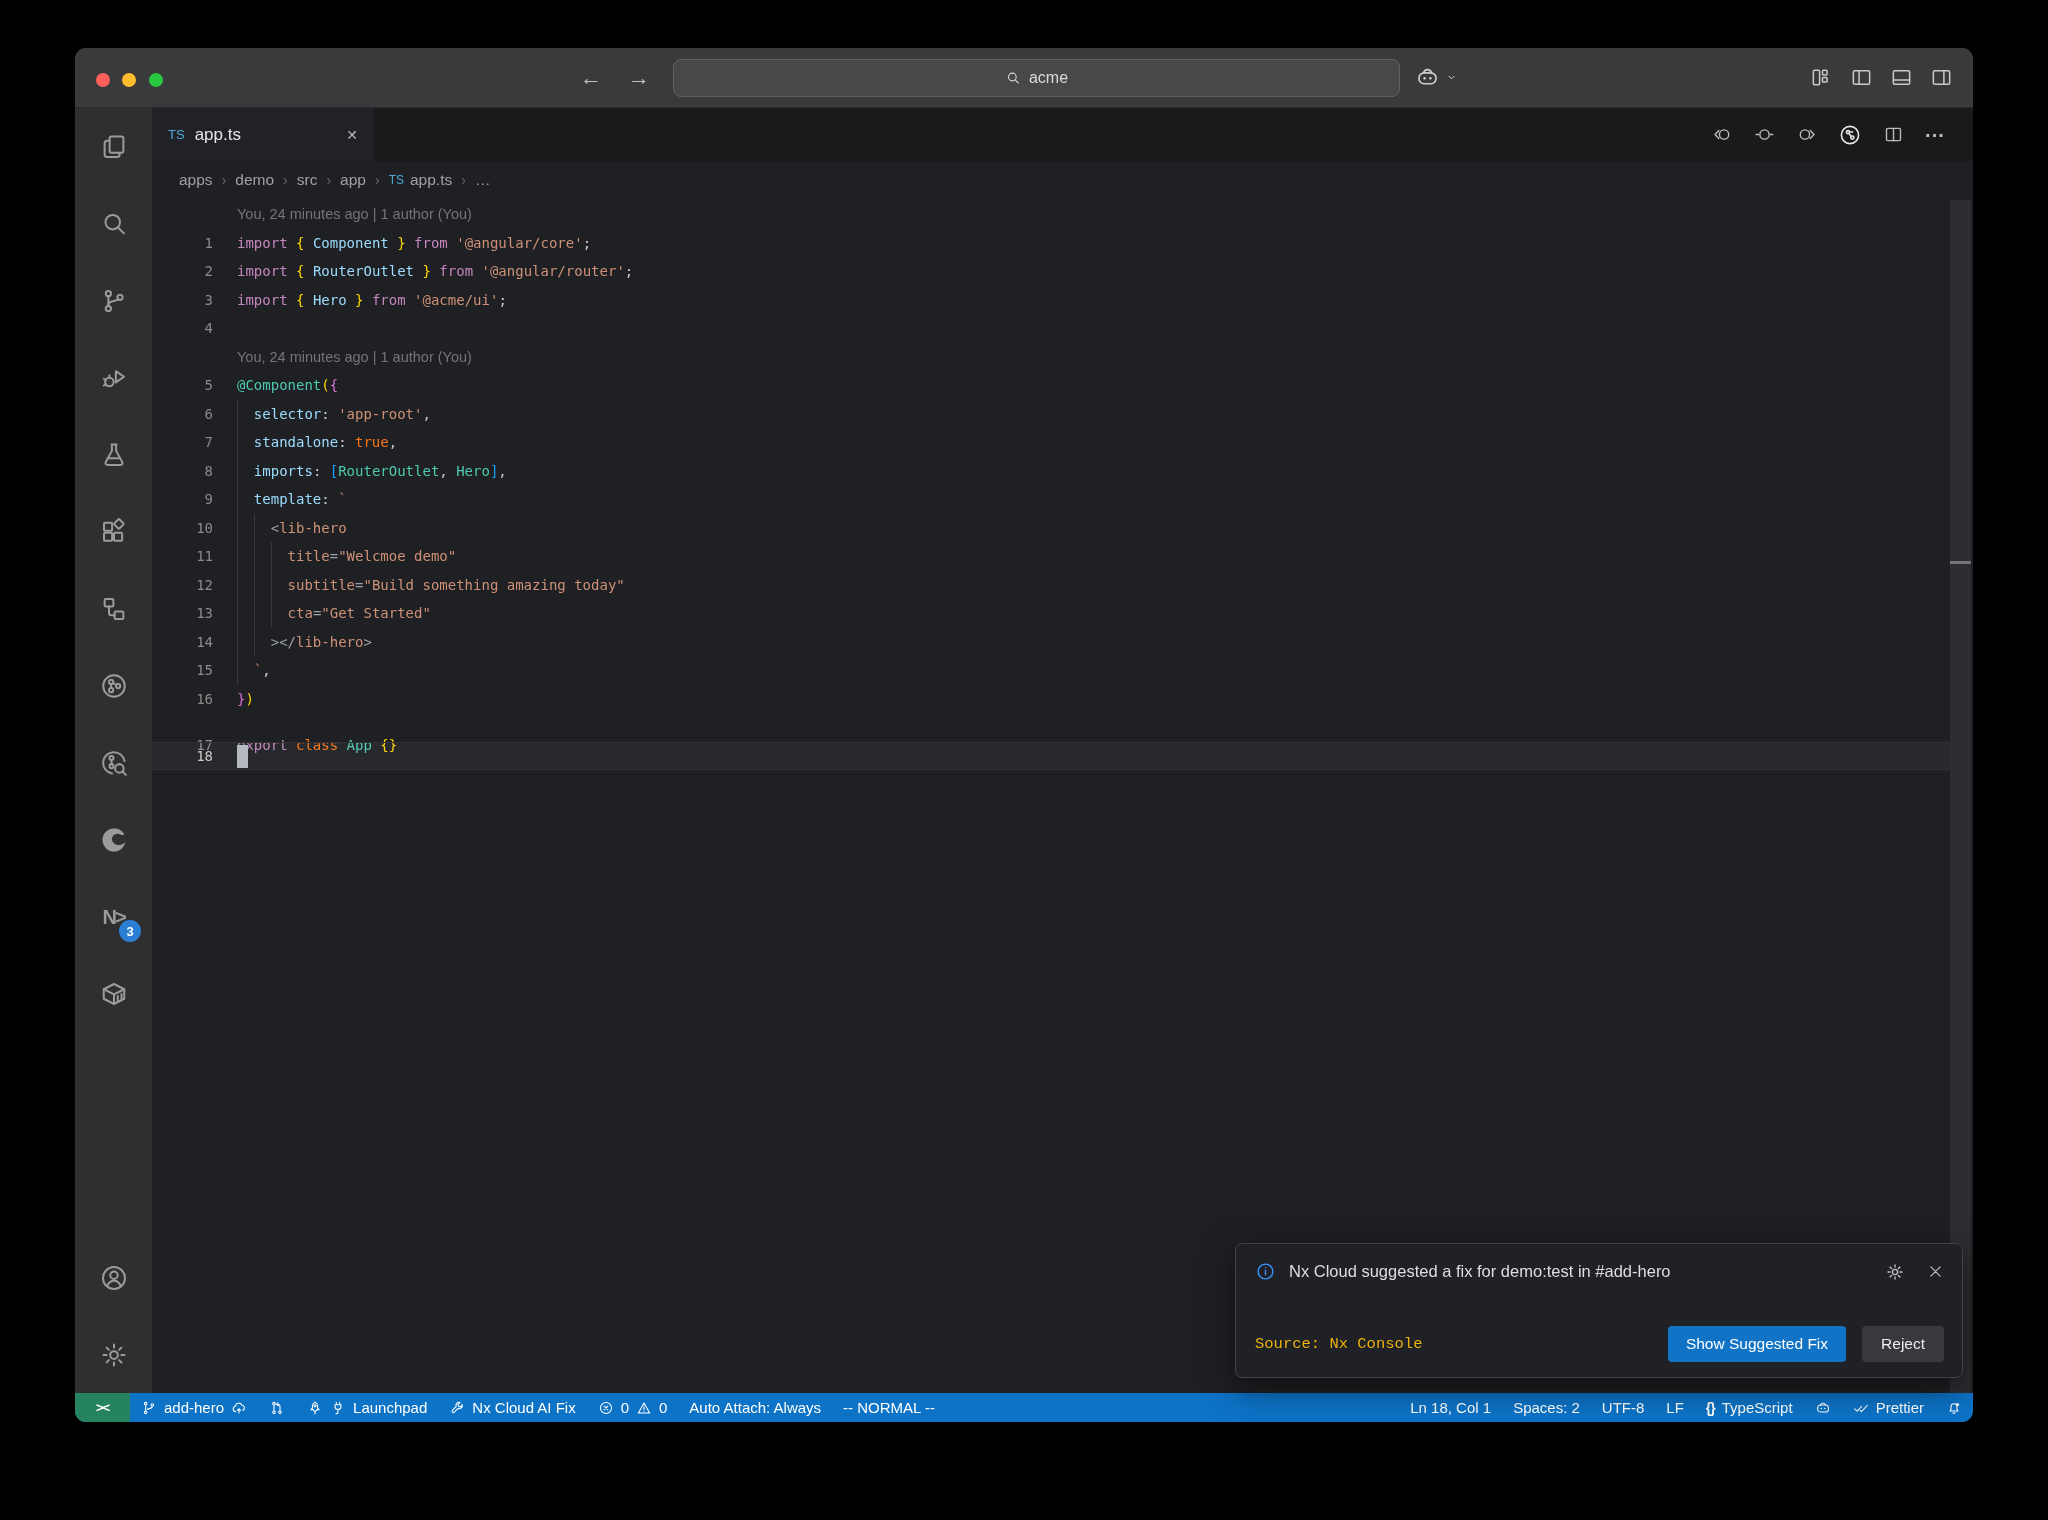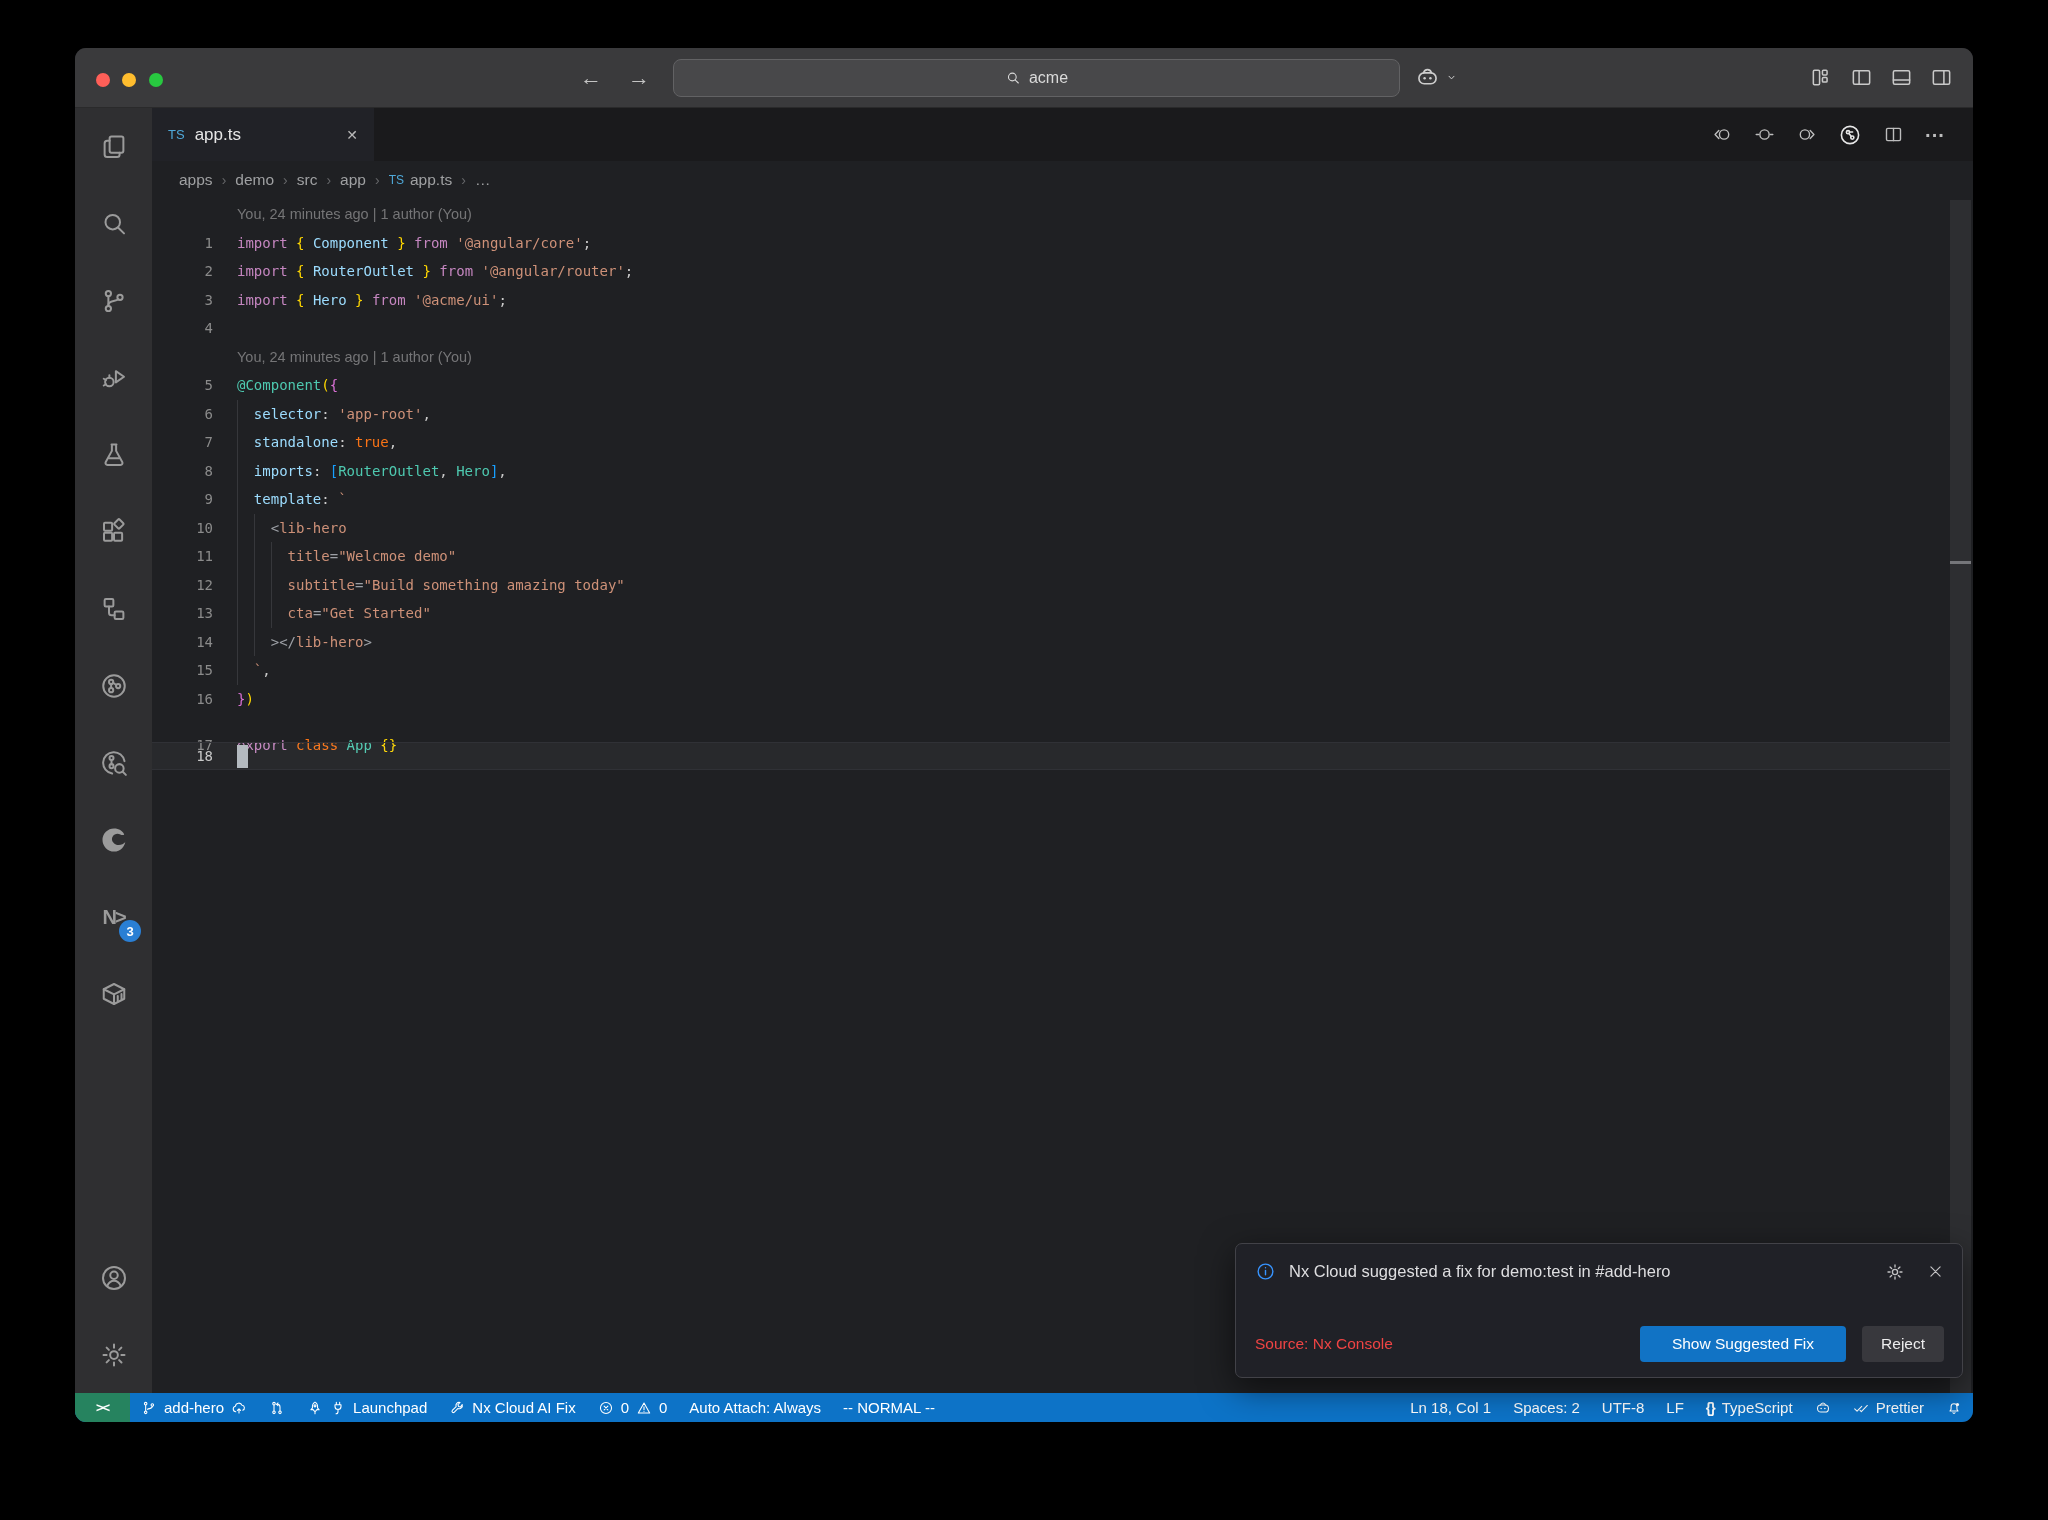--- a/index.html
+++ b/index.html
@@ -54,22 +54,22 @@
   .sb-remote{background:#26835f;width:55px;justify-content:center;padding:0;font-weight:700;font-size:13px;}
   .sb-right{margin-left:auto;display:flex;align-items:stretch;}
   
   .toast{position:absolute;left:1235px;top:1243px;width:728px;height:135px;background:#202127;border:1px solid #424248;
          border-radius:7px;box-shadow:0 10px 34px rgba(0,0,0,.55);color:#dedee0;font-size:16.5px;z-index:6;box-sizing:border-box;}
   .toast-head{display:flex;align-items:center;gap:13px;padding:17px 18px 0 19px;}
   .toast-title{flex:1;}
   .toast-icbtn{color:#c2c2c4;display:flex;}
   .info-ic{color:#3794ff;display:flex;}
   .toast-foot{position:absolute;left:19px;right:18px;bottom:15px;display:flex;align-items:center;}
-  .toast-src{color:#ef4444;font-size:15.5px;}
-  .btn{border-radius:4px;padding:9px 32px;font-size:15.5px;display:flex;align-items:center;}
+  .toast-src{color:#eab308;font-size:15.5px;font-family:Liberation Mono, monospace;}
+  .btn{border-radius:4px;padding:9px 18px;font-size:15.5px;display:flex;align-items:center;}
   .btn-primary{margin-left:auto;background:#1173c5;color:#fff;}
   .btn-secondary{background:#38383d;color:#ededee;margin-left:16px;padding:9px 19px;}
   .ic{display:inline-flex;align-items:center;justify-content:center;line-height:1;}
 </style>
 </head>
 <body>
 
 <div class="stage">
   <div class="window">
 

